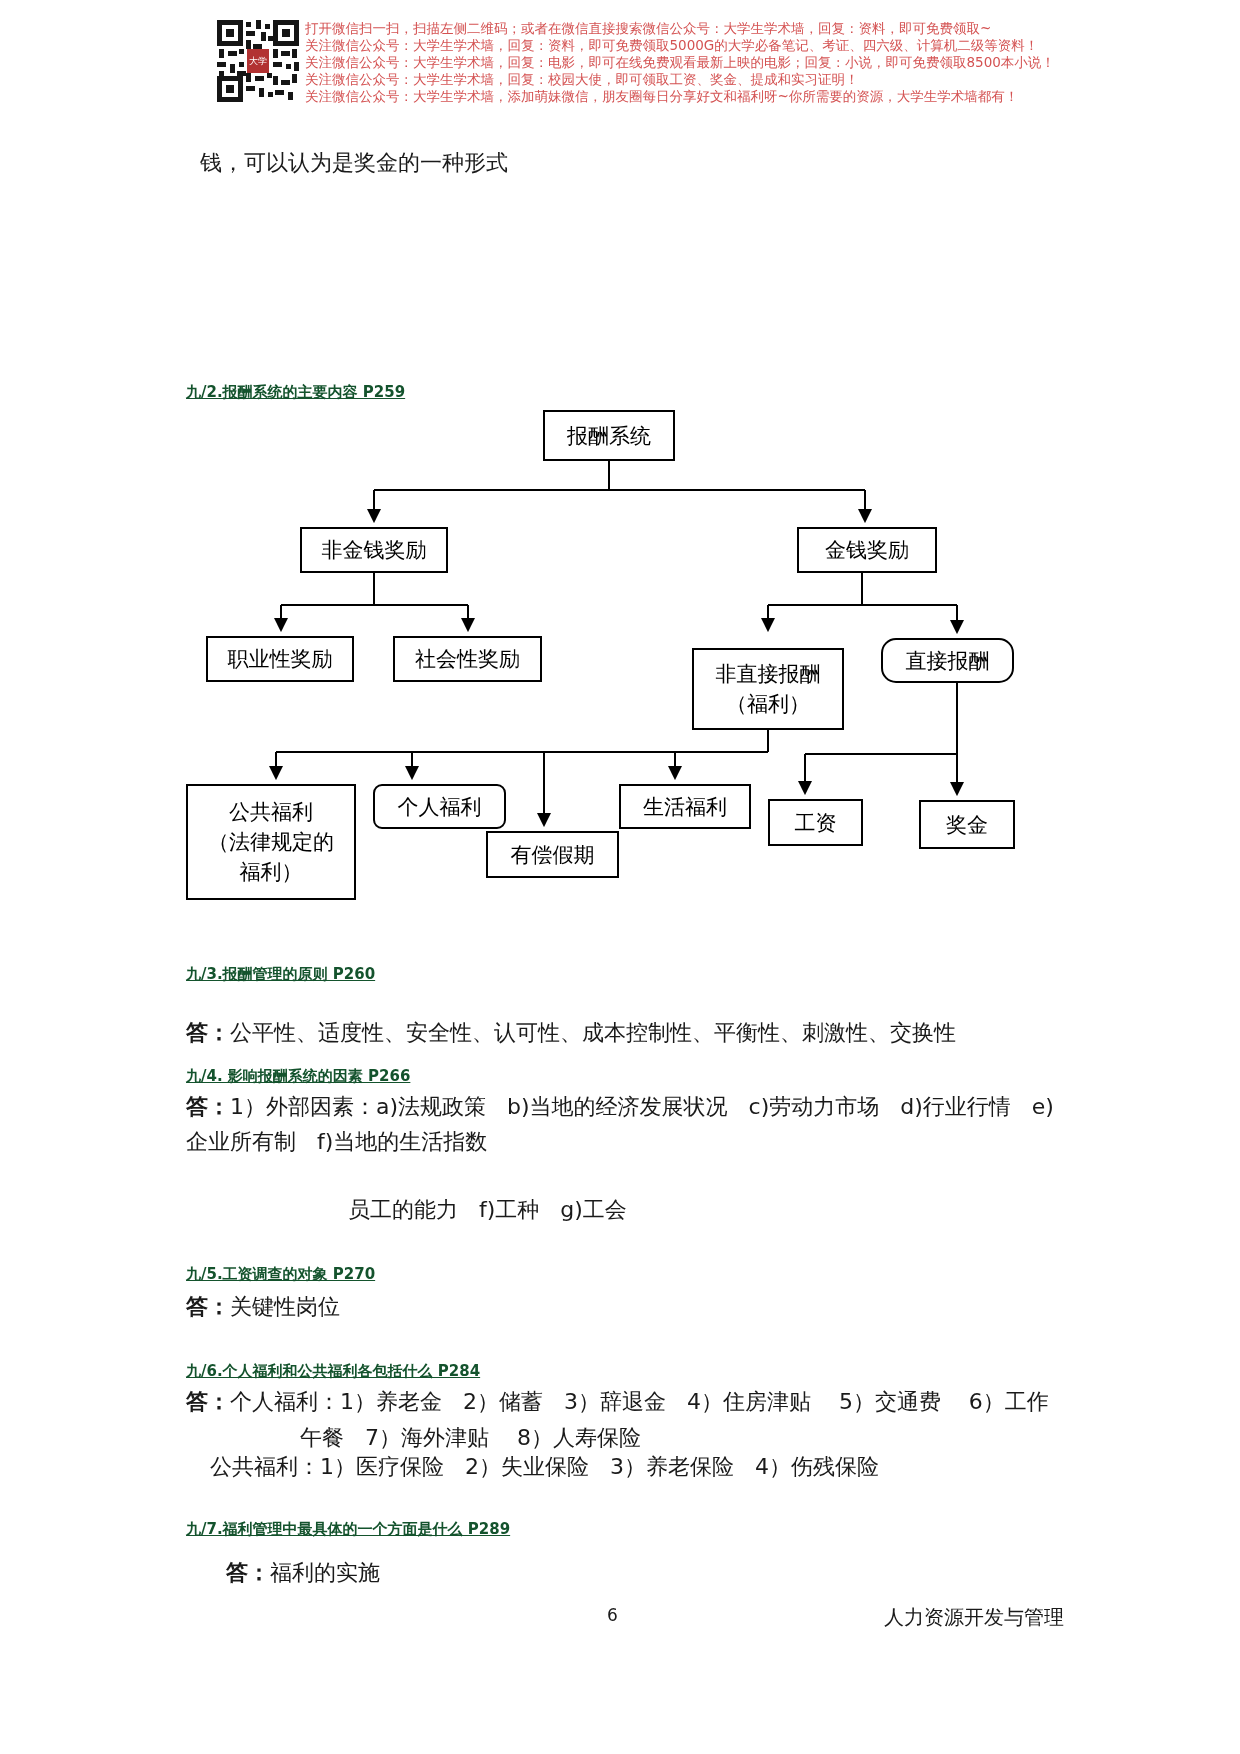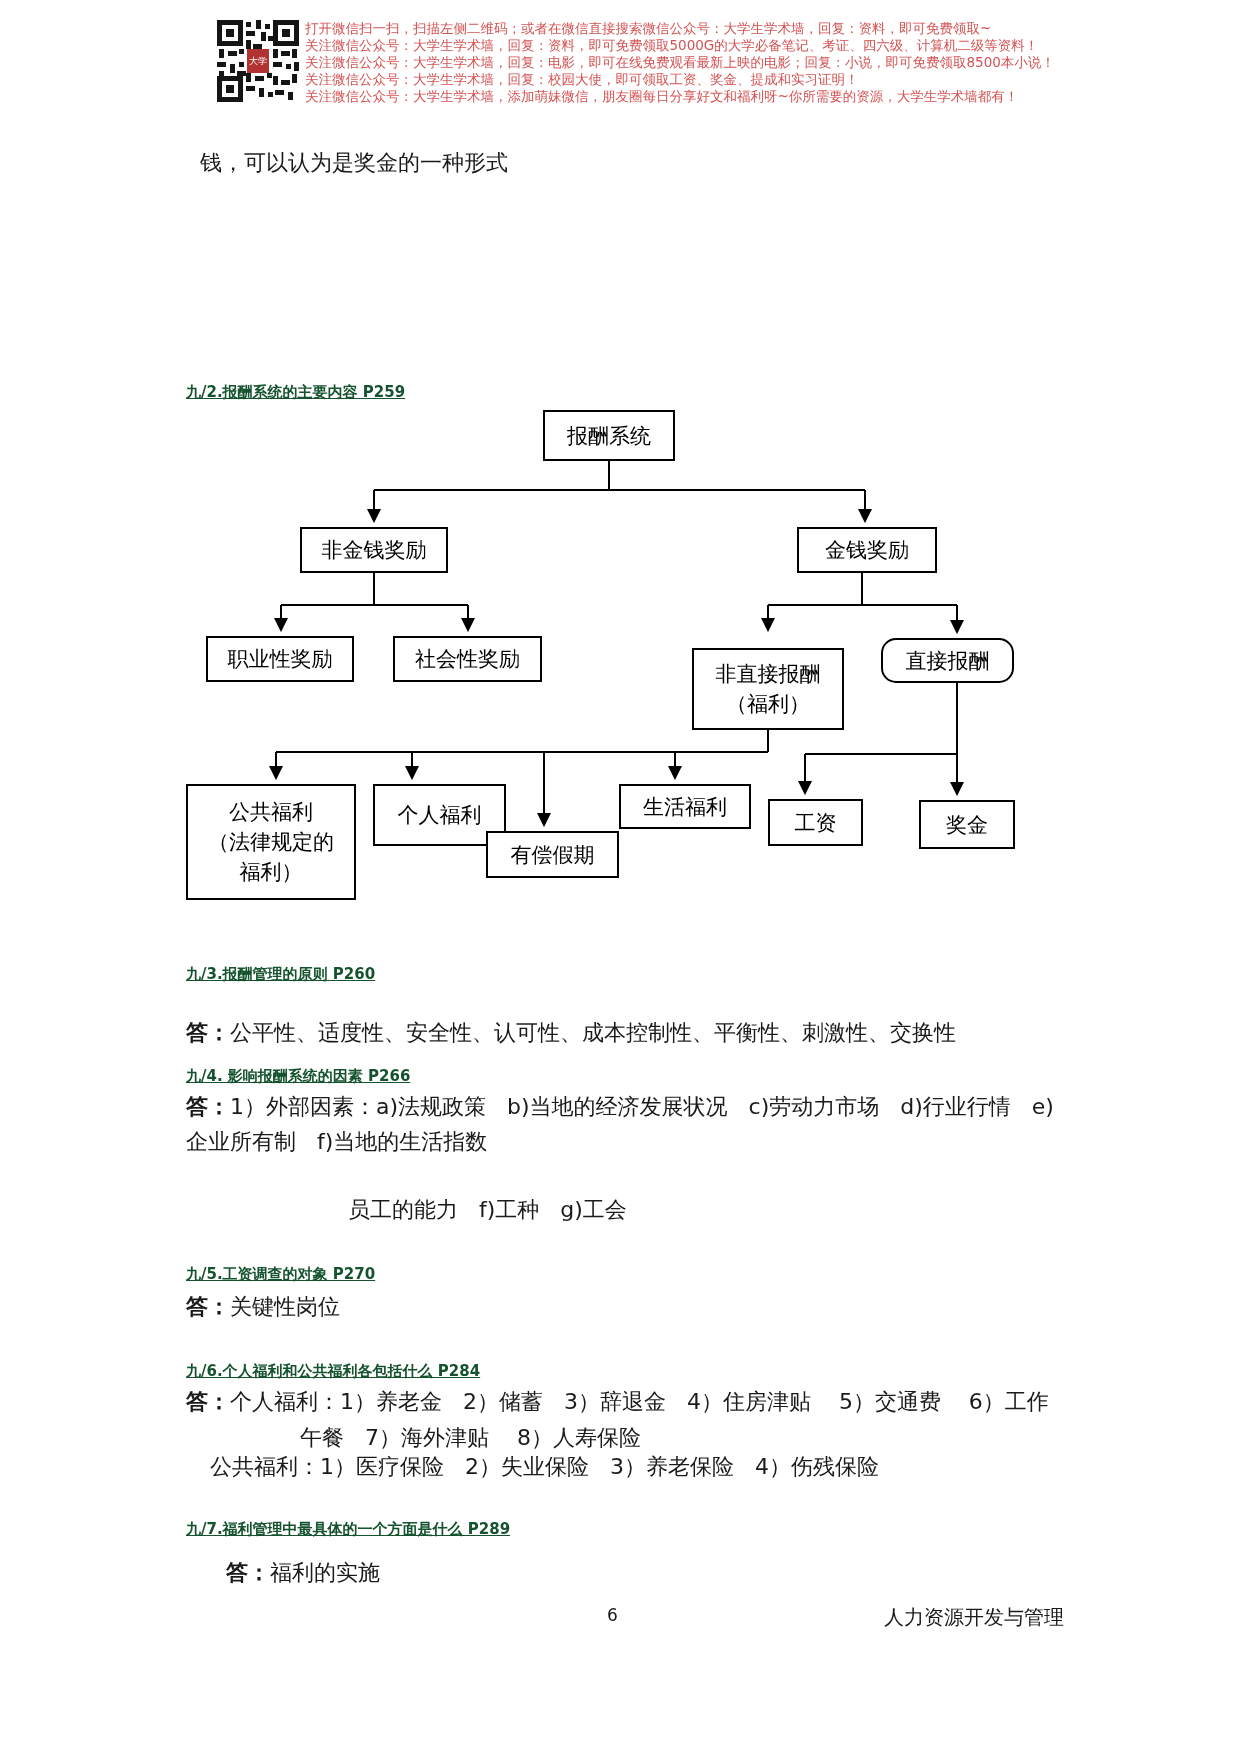--- a/index.html
+++ b/index.html
@@ -130,21 +130,21 @@
   <div class="node" style="left:300px;top:527px;width:148px;height:46px;">非金钱奖励</div>
   <div class="node" style="left:797px;top:527px;width:140px;height:46px;">金钱奖励</div>
   <div class="node" style="left:206px;top:636px;width:148px;height:46px;">职业性奖励</div>
   <div class="node" style="left:393px;top:636px;width:149px;height:46px;">社会性奖励</div>
   <div class="node" style="left:692px;top:636px;width:152px;height:82px;margin-top:12px;">非直接报酬
 （福利）</div>
   <div class="node" style="left:881px;top:638px;width:133px;height:45px;border-radius:15px;">直接报酬</div>
   <div class="node" style="left:186px;top:784px;width:170px;height:116px;">公共福利
 （法律规定的
 福利）</div>
-  <div class="node" style="left:373px;top:784px;width:133px;height:62px;">个人福利</div>
+  <div class="node" style="left:373px;top:784px;width:133px;height:45px;border-radius:9px;">个人福利</div>
   <div class="node" style="left:486px;top:831px;width:133px;height:47px;">有偿假期</div>
   <div class="node" style="left:619px;top:784px;width:132px;height:45px;">生活福利</div>
   <div class="node" style="left:768px;top:799px;width:95px;height:47px;">工资</div>
   <div class="node" style="left:919px;top:800px;width:96px;height:49px;">奖金</div>
 
   <div class="q-heading" style="left:186px;top:962px;">九/3.报酬管理的原则 P260</div>
   <div class="body-line" style="left:186px;top:1020px;"><span class="ans-prefix">答：</span><span>公平性、适度性、安全性、认可性、成本控制性、平衡性、刺激性、交换性</span></div>
 
   <div class="q-heading" style="left:186px;top:1064px;">九/4. 影响报酬系统的因素 P266</div>
   <div class="body-line" style="left:186px;top:1094px;"><span class="ans-prefix">答：</span><span>1）外部因素：a)法规政策   b)当地的经济发展状况   c)劳动力市场   d)行业行情   e)</span></div>

